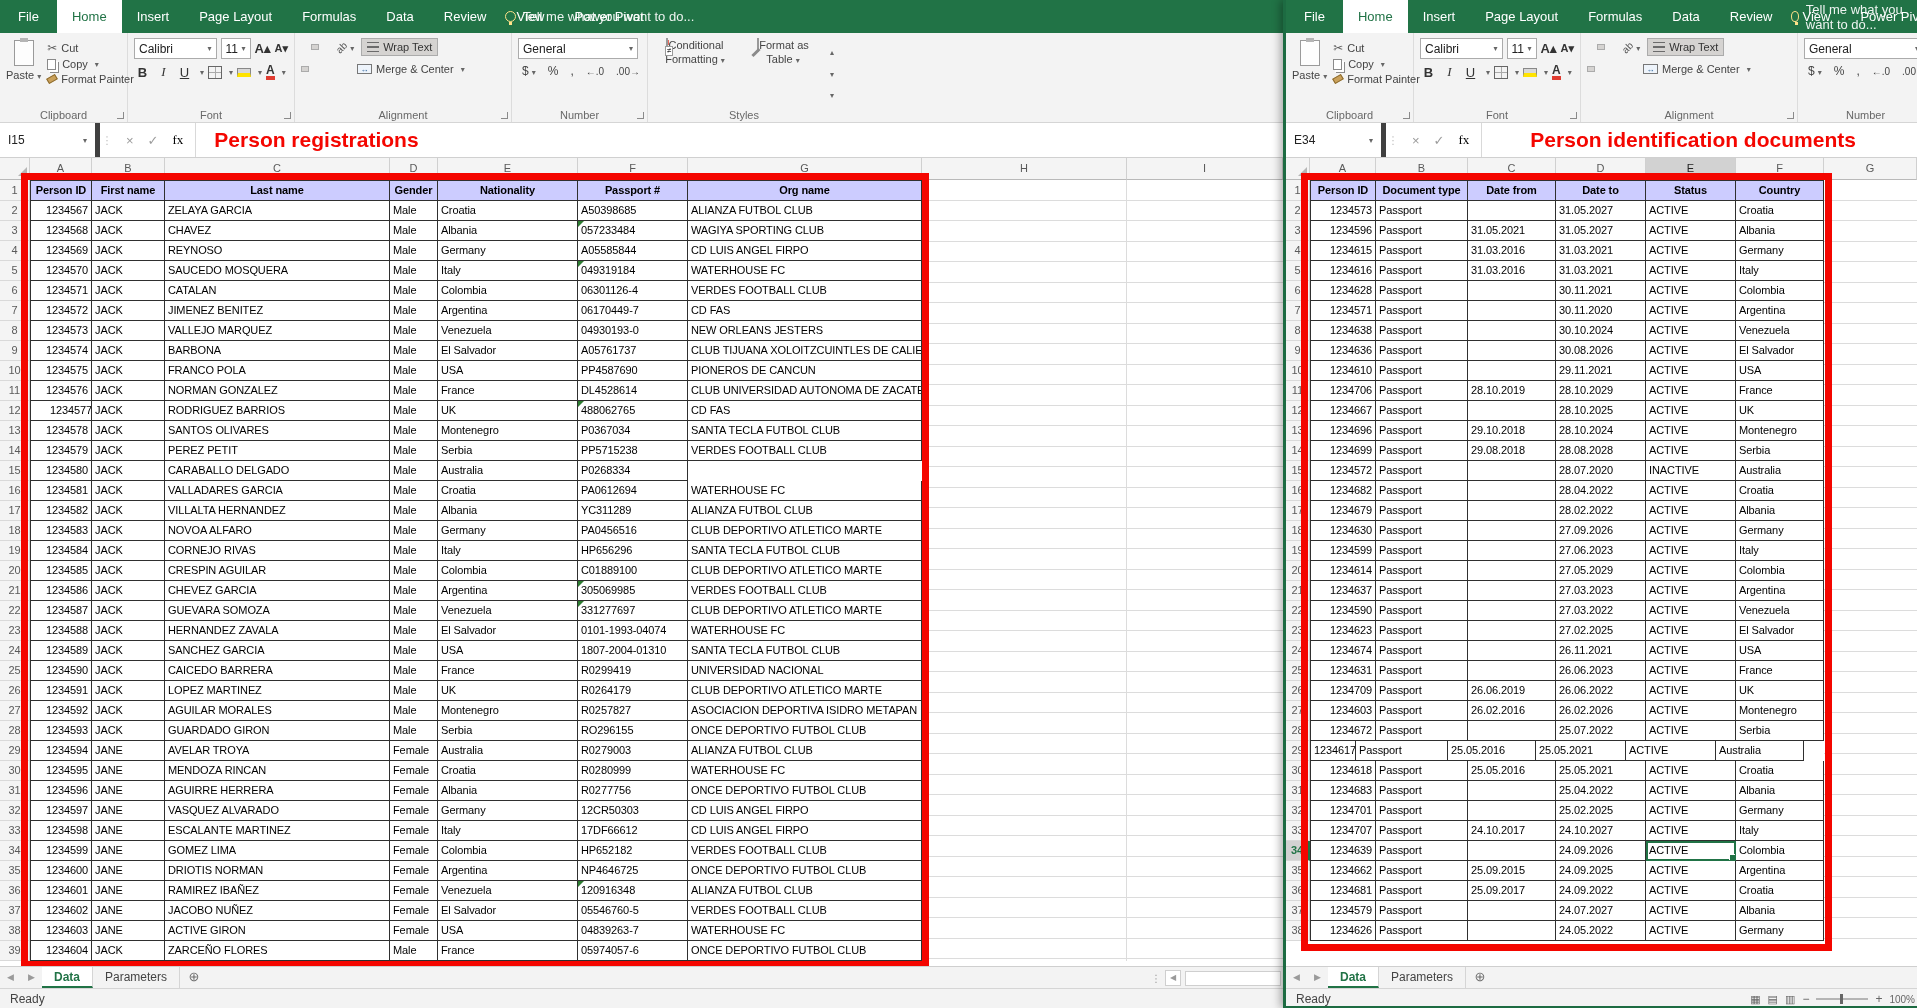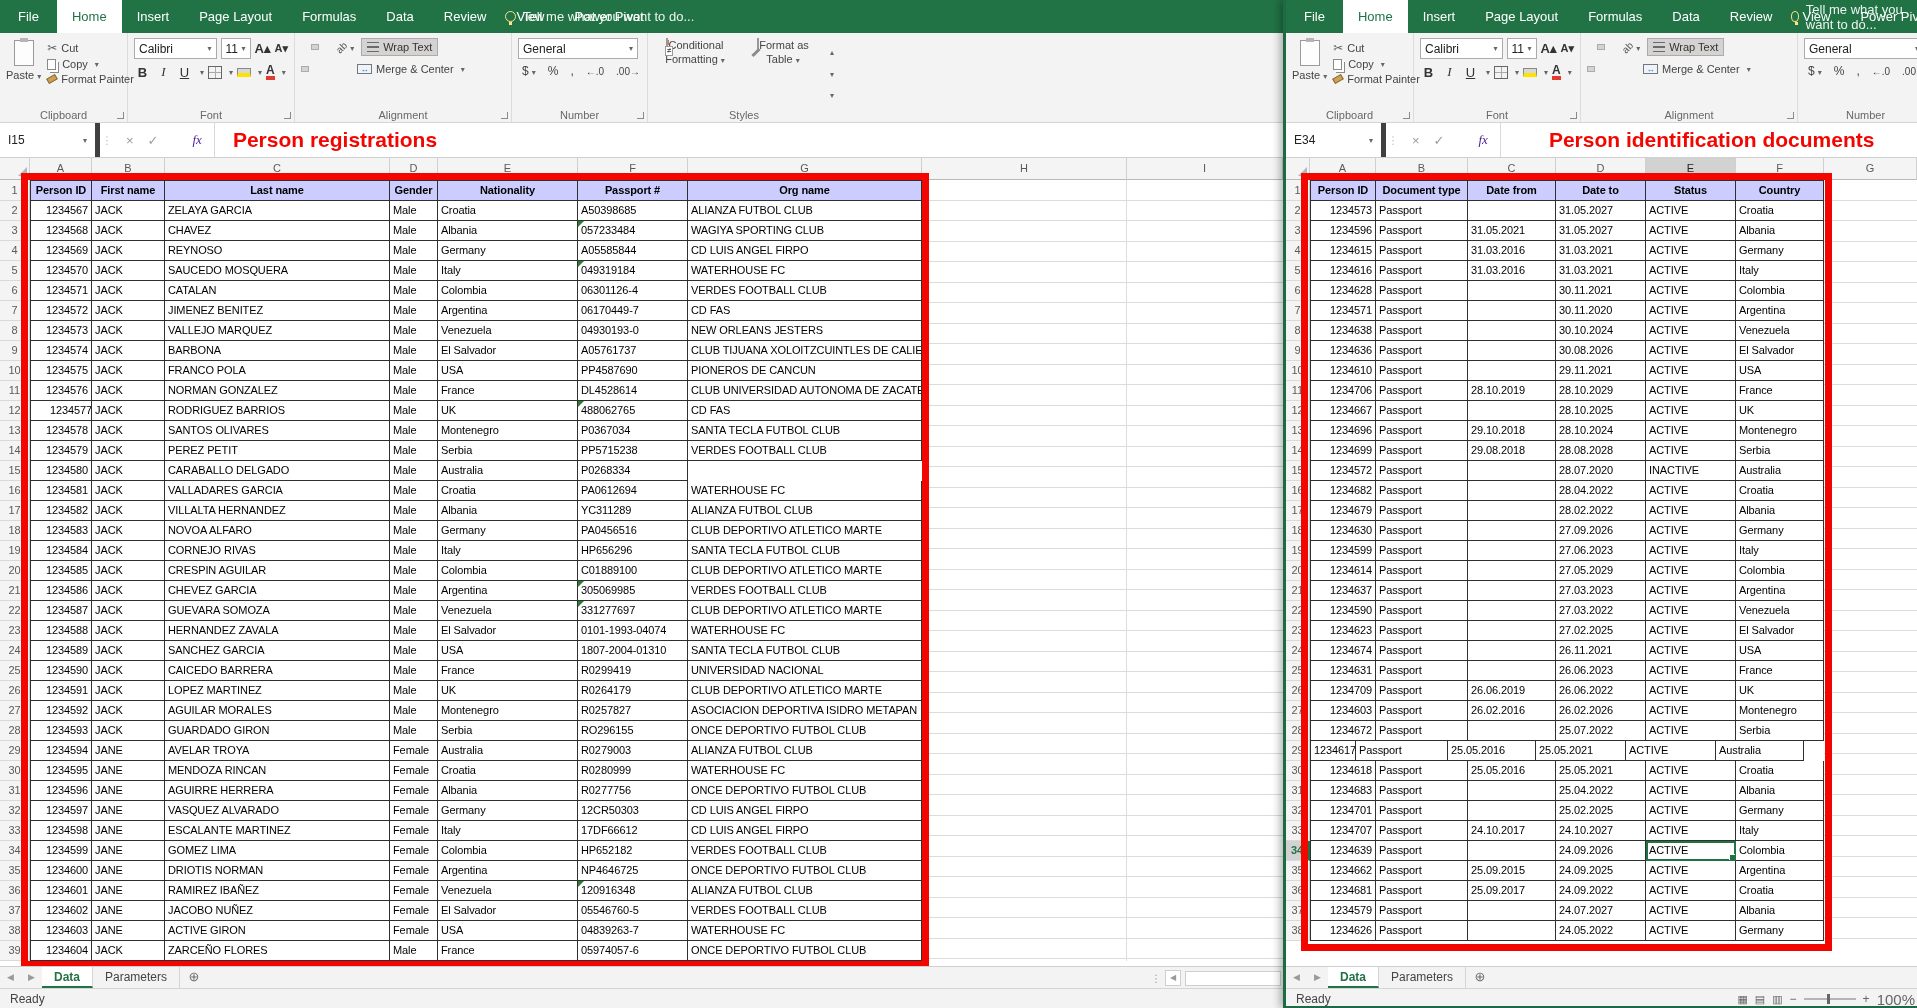--- a/index.html
+++ b/index.html
@@ -81,21 +81,21 @@
   .st-expl { background:#fff; color:#7f7f7f; font-style:italic; }
   .st-input { background:#ffcc99; color:#3f3f76; }
   .st-linked { background:#fff; color:#b55b10; text-decoration:underline; }
   .galarrows { display:flex; flex-direction:column; justify-content:space-between; padding:6px 0; font-size:8px; color:#666; margin-top:4px; }
 
   
   .fxbar { height:35px; background:#fff; border-bottom:1px solid #d0d0d0; display:flex; align-items:stretch; }
   .namebox { width:100px; border-right:5px solid #404040; display:flex; align-items:center; justify-content:space-between; padding:0 8px; font-size:12px; color:#222; }
   .fx-sep { width:14px; display:flex; align-items:center; justify-content:center; color:#c0c0c0; font-size:11px; }
   .fx-btns { display:flex; align-items:center; gap:14px; padding:0 12px; border-right:1px solid #d9d9d9; color:#9b9b9b; font-size:13px; }
-  .fxF { font-style:italic; font-family:"Liberation Serif", serif; color:#4c1d95;margin-left:20px; }
+  .fxF { font-family:"Liberation Serif", serif; color:#000000; }
   .fx-input { flex:1; display:flex; align-items:center; overflow:hidden;text-align:center; }
   .fx-title { font-size:21px; font-weight:700; white-space:nowrap; }
   #win-left .fx-title { padding-left:18px; }
   #win-right .fx-title { padding-left:48px; }
 
   
   .sheet { position:relative; height:808px; background:#fff; overflow:hidden; }
   .colletters { display:flex; height:22px; }
   .clh { background:#f4f4f4; border-right:1px solid #d0d0d0; border-bottom:1px solid #b9b9b9; color:#5a5a5a; font-size:11px; text-align:center; line-height:21px; flex:0 0 auto; }
   .clh.selcol { background:#d2d2d2; border-bottom:2px solid #217346; color:#222; }
@@ -126,21 +126,21 @@
   .sbtn { border:1px solid #cfcfcf; background:#fff; color:#9a9a9a; font-size:8px; line-height:14px; width:16px; text-align:center; }
   .strack { width:96px; height:15px; background:#fff; border:1px solid #cfcfcf; }
 
   
   .statusbar { position:relative; height:20px; background:#f3f3f3; border-top:1px solid #d5d5d5; font-size:12px; color:#444; display:flex; align-items:center; }
   .ready { padding-left:10px; }
   .statusright { position:absolute; right:0; top:0; height:20px; display:flex; align-items:center; gap:7px; padding-right:2px; color:#666; }
   .vicon { font-size:11px; }
   .zoomtrack { width:52px; height:2px; background:#b5b5b5; position:relative; }
   .zoomhandle { position:absolute; left:45%; top:-4px; width:3px; height:10px; background:#666; }
-  .zoomv { font-size:15px; }
+  .zoomv { font-size:10px; }
 </style>
 </head>
 <body>
 
 <div class="xlwin" id="win-left">
   <div class="tabbar">
     <div class="tabs-mount" style="display:flex">
         <div class="tab filetab">File</div>
         <div class="tab active">Home</div>
         <div class="tab">Insert</div>

